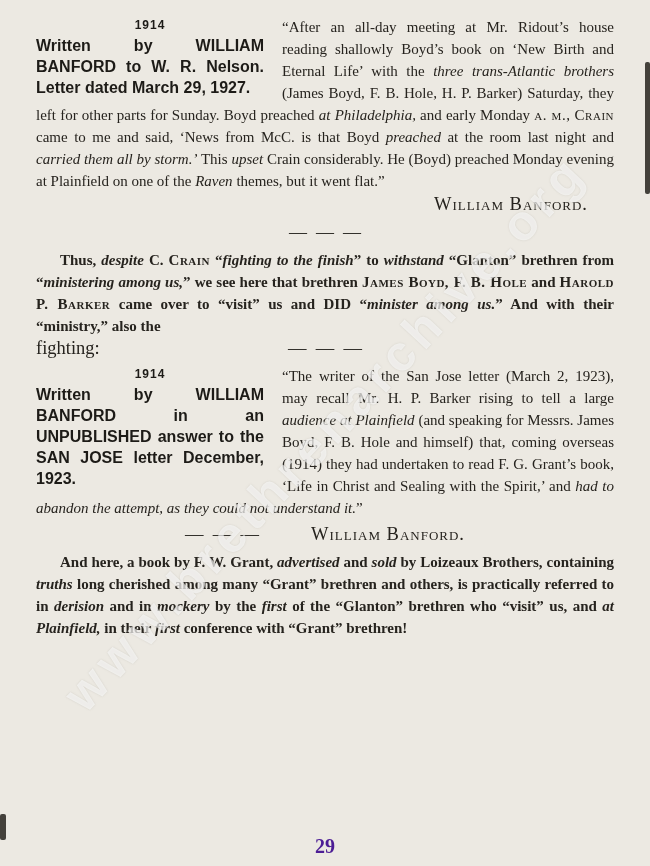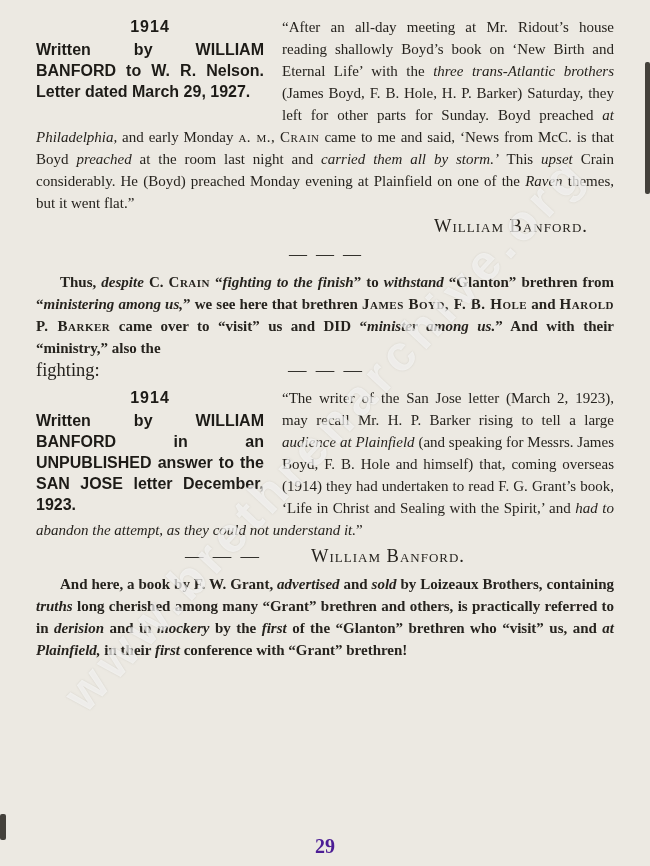--- a/index.html
+++ b/index.html
@@ -13,21 +13,21 @@
     color:#26231e;
     overflow:hidden;
   }
   
   .entry::after{content:"";display:block;clear:both;}
   .sidenote{
     float:left;width:228px;margin:2px 18px 4px 0;
     font-family:"Liberation Sans", sans-serif;
     font-weight:bold;color:#1d1b17;
   }
-  .sidenote-year{text-align:center;font-size:16px;letter-spacing:1px;margin-bottom:3px;}
+  .sidenote-year{text-align:center;font-size:12px;letter-spacing:1px;margin-bottom:3px;}
   .sidenote-text{font-size:16px;line-height:21px;text-align:justify;}
   
   .body-text{
     margin:0;text-align:justify;
     font-size:15px;line-height:22px;
   }
   .indent{text-indent:24px;font-weight:bold;}
   .st-i{font-style:italic;}
   .st-sc{font-variant:small-caps;letter-spacing:.5px;}
   .signature{

